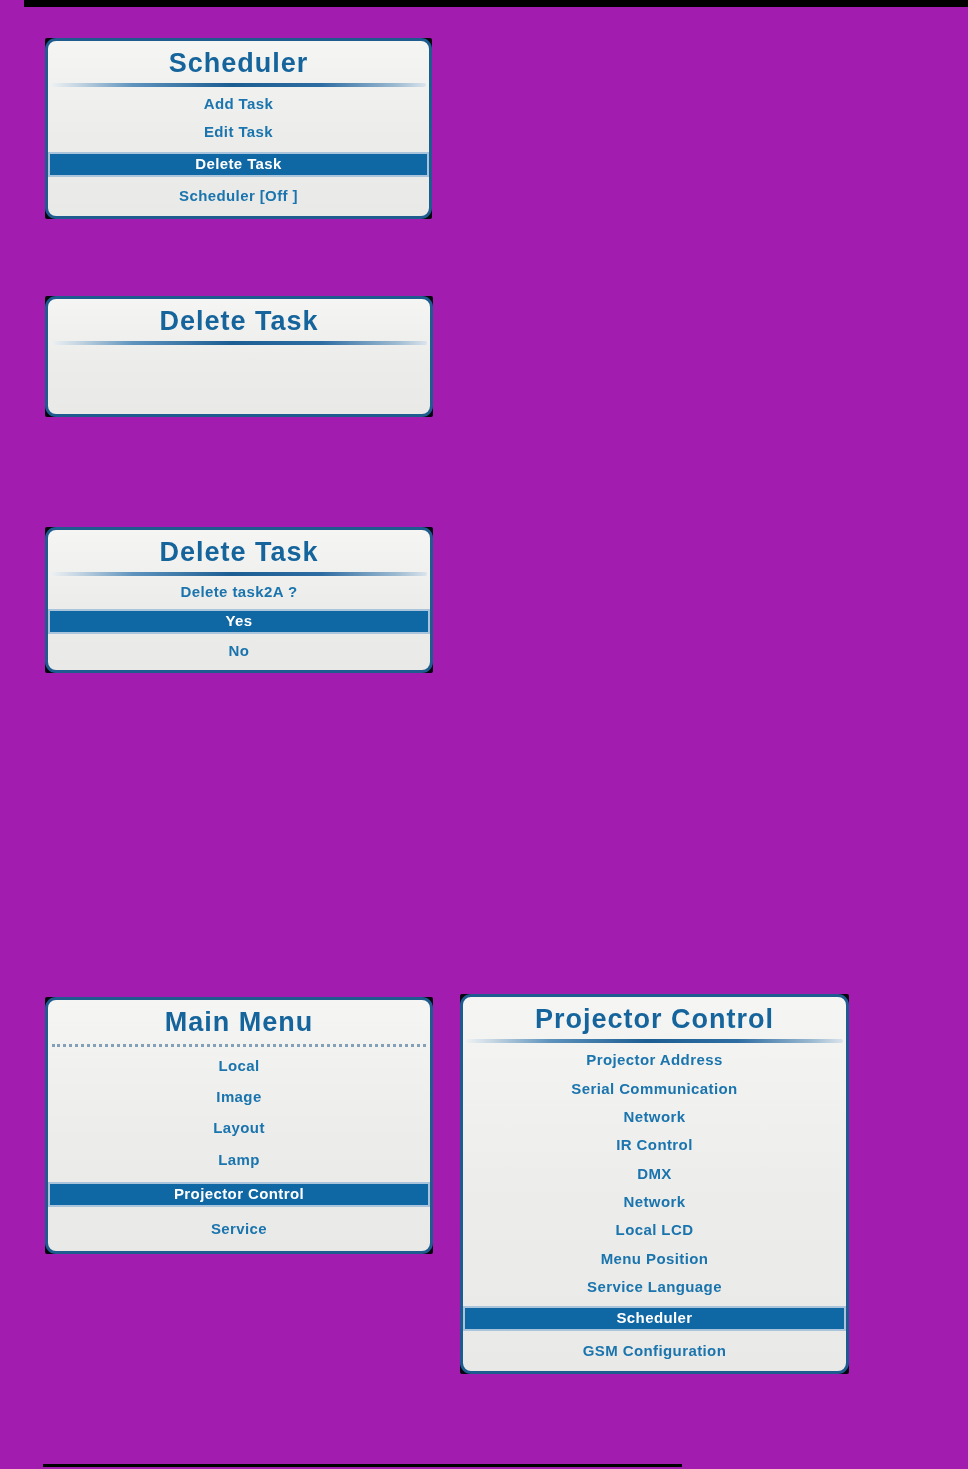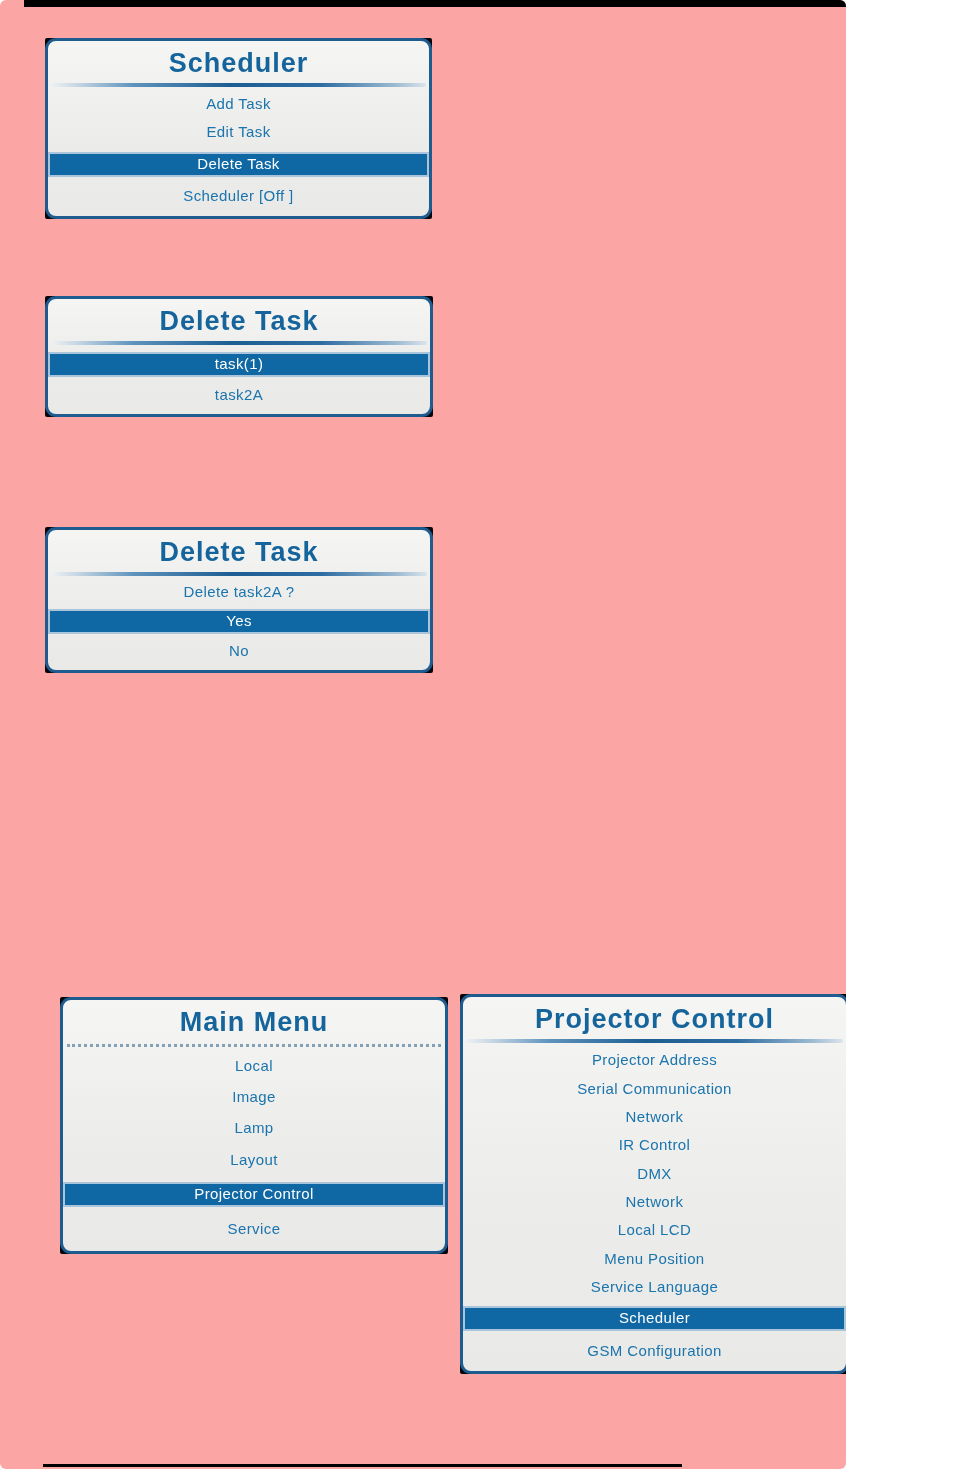--- a/index.html
+++ b/index.html
@@ -1,18 +1,18 @@
 <!DOCTYPE html>
 <html><head>
 <meta charset="utf-8">
 <style>
   html,body { margin:0; padding:0; background:#ffffff; }
   #page {
-    position:relative; width:846px; height:1469px; background:#fca5a5;
-    font-family:"Liberation Sans","DejaVu Sans",sans-serif; overflow:hidden;border-radius:6px;
+    position:relative; width:968px; height:1469px; background:#a21caf;
+    font-family:"Liberation Sans","DejaVu Sans",sans-serif; overflow:hidden;
   }
   .top-rule { position:absolute; left:24px; top:0; width:944px; height:7px; background:#000000; }
   .footer-rule { position:absolute; left:43px; top:1464px; width:639px; height:3px; background:#000000; }
 
   
   .menu-outer { position:absolute; background:#04060c; border-radius:2px; }
   .menu-inner {
     width:100%; height:100%; box-sizing:border-box;
     border:3px solid #1e5c90; border-radius:11px;
     background:linear-gradient(180deg,#f5f5f3 0%,#ececea 55%,#e9e9e7 100%);
@@ -25,32 +25,32 @@
   .divider-grad {
     height:4px; margin:1px 3px 0 3px; border-radius:2px;
     background:linear-gradient(90deg,#eef1f3 0%,#c6d6e3 7%,#5e93bd 22%,#1c5d92 48%,#2e6da2 72%,#9dbbd2 92%,#dbe4ec 100%);
   }
   .divider-dot { height:0; border-top:3px dotted #84a0b6; margin:3px 4px 0 4px; }
   .menu-items {
     flex:1; display:flex; flex-direction:column;
     justify-content:space-around; align-items:center; padding:3px 0 6px 0;
   }
   .menu-item {
-    color:#1a74ad; font-size:15px; font-weight:normal; letter-spacing:0.4px;
+    color:#1a74ad; font-size:15px; font-weight:bold; letter-spacing:0.4px;
     line-height:18px; text-align:center; width:100%;
   }
   .menu-item.selected {
     background:#0f67a4; color:#ffffff; box-sizing:border-box;
     border:2px solid #a9c4db; padding:1px 0 2px 0;
   }
   
   #menu-scheduler          { left:45px;  top:38px;  width:387px; height:181px; }
   #menu-delete-task-list   { left:45px;  top:296px; width:388px; height:121px; }
   #menu-delete-task-confirm{ left:45px;  top:527px; width:388px; height:146px; }
-  #menu-main-menu          { left:60px;  top:997px; width:388px; height:257px; }
+  #menu-main-menu          { left:45px;  top:997px; width:388px; height:257px; }
   #menu-projector-control  { left:460px; top:994px; width:389px; height:380px; }
 </style>
 </head>
 <body>
 
 <div id="page">
 
   <div class="top-rule"></div>
 
   <div class="menu-outer" id="menu-scheduler">
@@ -63,24 +63,20 @@
           <div class="menu-item selected"><span>Delete Task</span></div>
           <div class="menu-item"><span>Scheduler [Off ]</span></div>
         </div>
     </div>
   </div>
 
   <div class="menu-outer" id="menu-delete-task-list">
     <div class="menu-inner">
       <div class="menu-title">Delete Task</div>
       <div class="divider-grad"></div>
-      <div class="menu-items">
-          <div class="menu-item selected"><span>task(1)</span></div>
-          <div class="menu-item"><span>task2A</span></div>
-        </div>
     </div>
   </div>
 
   <div class="menu-outer" id="menu-delete-task-confirm">
     <div class="menu-inner">
       <div class="menu-title">Delete Task</div>
       <div class="divider-grad"></div>
       <div class="menu-items">
           <div class="menu-item"><span>Delete task2A ?</span></div>
           <div class="menu-item selected"><span>Yes</span></div>
@@ -89,22 +85,22 @@
     </div>
   </div>
 
   <div class="menu-outer" id="menu-main-menu">
     <div class="menu-inner">
       <div class="menu-title">Main Menu</div>
       <div class="divider-dot"></div>
       <div class="menu-items">
           <div class="menu-item"><span>Local</span></div>
           <div class="menu-item"><span>Image</span></div>
+          <div class="menu-item"><span>Layout</span></div>
           <div class="menu-item"><span>Lamp</span></div>
-          <div class="menu-item"><span>Layout</span></div>
           <div class="menu-item selected"><span>Projector Control</span></div>
           <div class="menu-item"><span>Service</span></div>
         </div>
     </div>
   </div>
 
   <div class="menu-outer" id="menu-projector-control">
     <div class="menu-inner">
       <div class="menu-title">Projector Control</div>
       <div class="divider-grad"></div>

